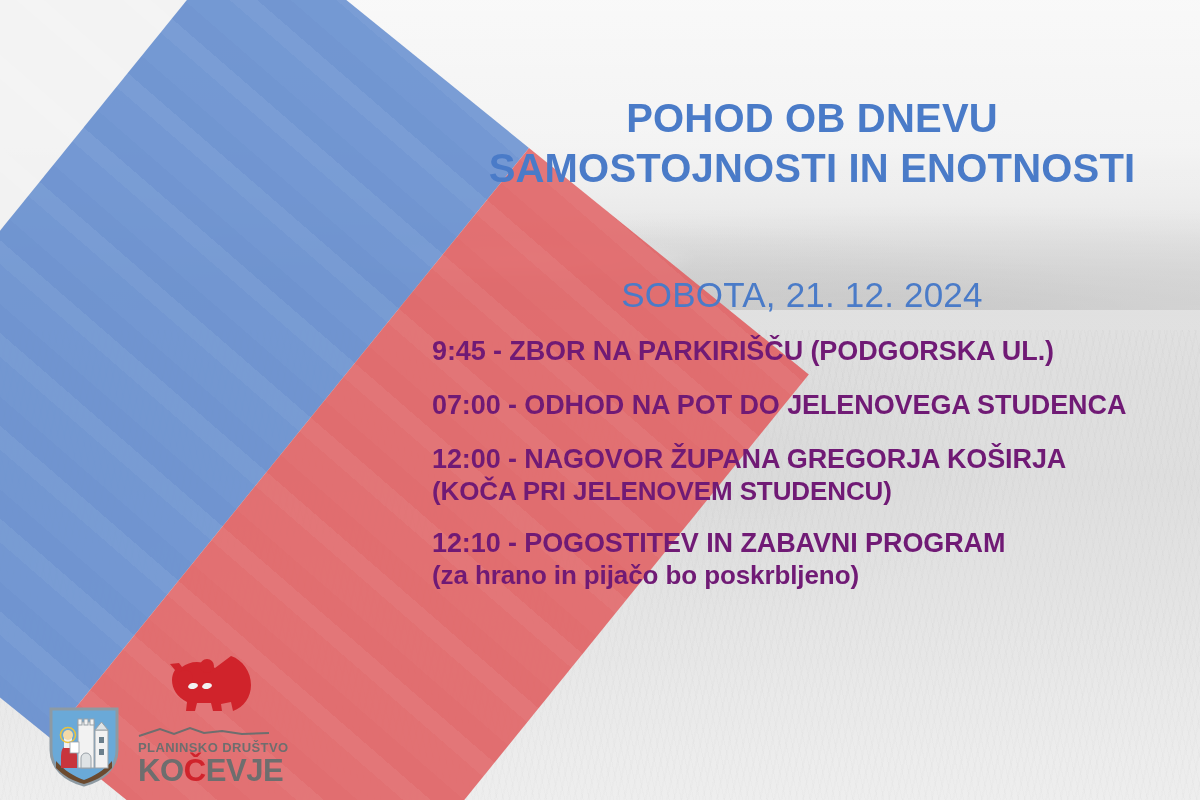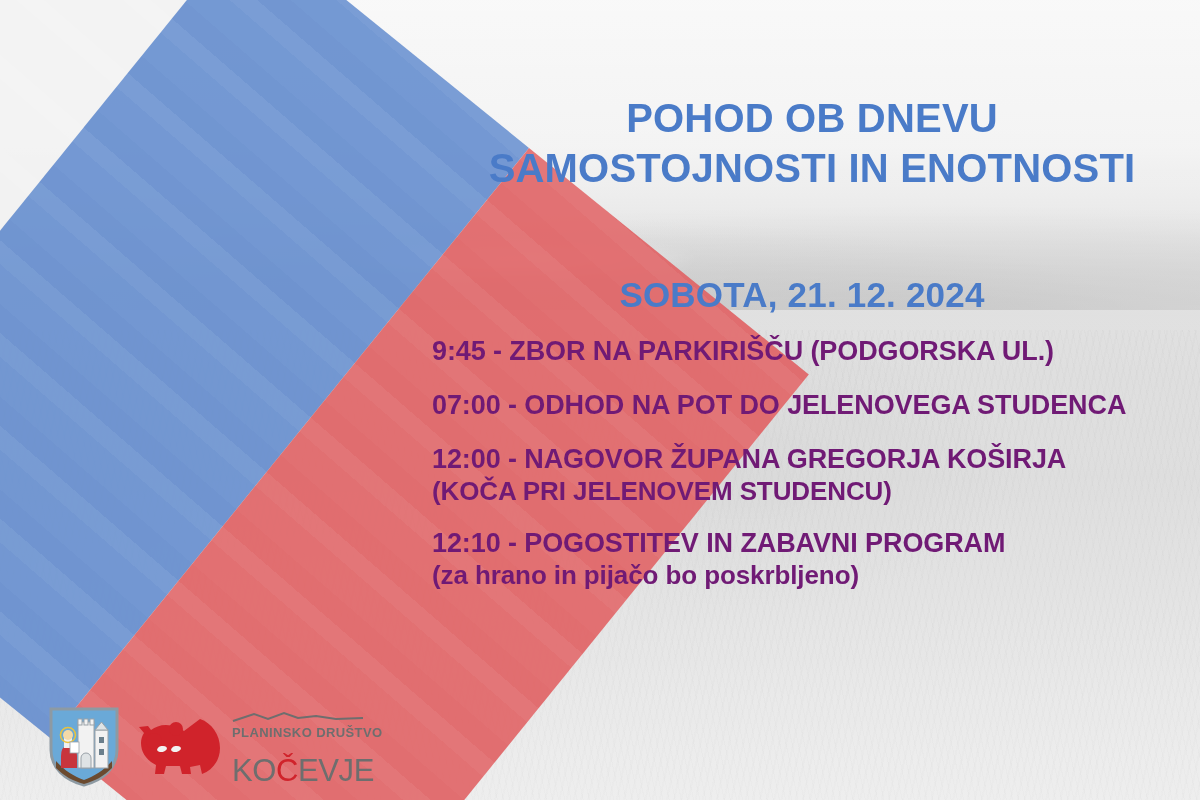--- a/index.html
+++ b/index.html
@@ -86,21 +86,21 @@
     font-size:40px; font-weight:bold;
     line-height:1.25;
     letter-spacing:.2px;
   }
   .title .l2 { display:block; }
 
   .date {
     position:absolute; left:0; top:275px; width:740px;
     text-align:center;
     color:#4a7bc8;
-    font-size:35px; font-weight:bold;
+    font-size:35px; font-weight:normal;
     letter-spacing:.2px;
   }
 
   .schedule { position:absolute; left:0; top:336px; width:792px; }
   .sched-item { margin-bottom:22px; }
   .sched-line {
     color:#701a75;
     font-size:27px; font-weight:bold;
     line-height:1.18;
     white-space:nowrap;
@@ -116,31 +116,31 @@
     font-size:35px; font-weight:bold;
     letter-spacing:.2px;
   }
 
   
   .logos {
     position:absolute; left:48px; bottom:12px;
     display:flex; align-items:flex-end; gap:18px;
   }
   .coa { width:72px; height:82px; }
-  .pd-logo { display:flex; gap:6px; }
+  .pd-logo { display:flex; align-items:center; gap:6px;flex-direction:column; }
   .bear { width:88px; height:72px; }
   .pd-text { display:flex; flex-direction:column; line-height:1; padding-bottom:2px; }
   .pd-ridge { width:132px; height:13px; margin-bottom:2px; }
   .pd-top {
     font-size:13px; font-weight:bold; color:#6e6e6e;
     letter-spacing:.4px;
   }
   .pd-main {
-    font-size:31px; font-weight:normal; color:#6e6e6e;
-    letter-spacing:-.4px; margin-top:16px;
+    font-size:31px; font-weight:bold; color:#6e6e6e;
+    letter-spacing:-.4px; margin-top:1px;
   }
   .pd-main .ko-o { color:#d0232b; }
 </style>
 </head>
 <body>
 
 <div class="poster">
 
   <div class="bg-photo">
     <div class="ridge-far"></div>

